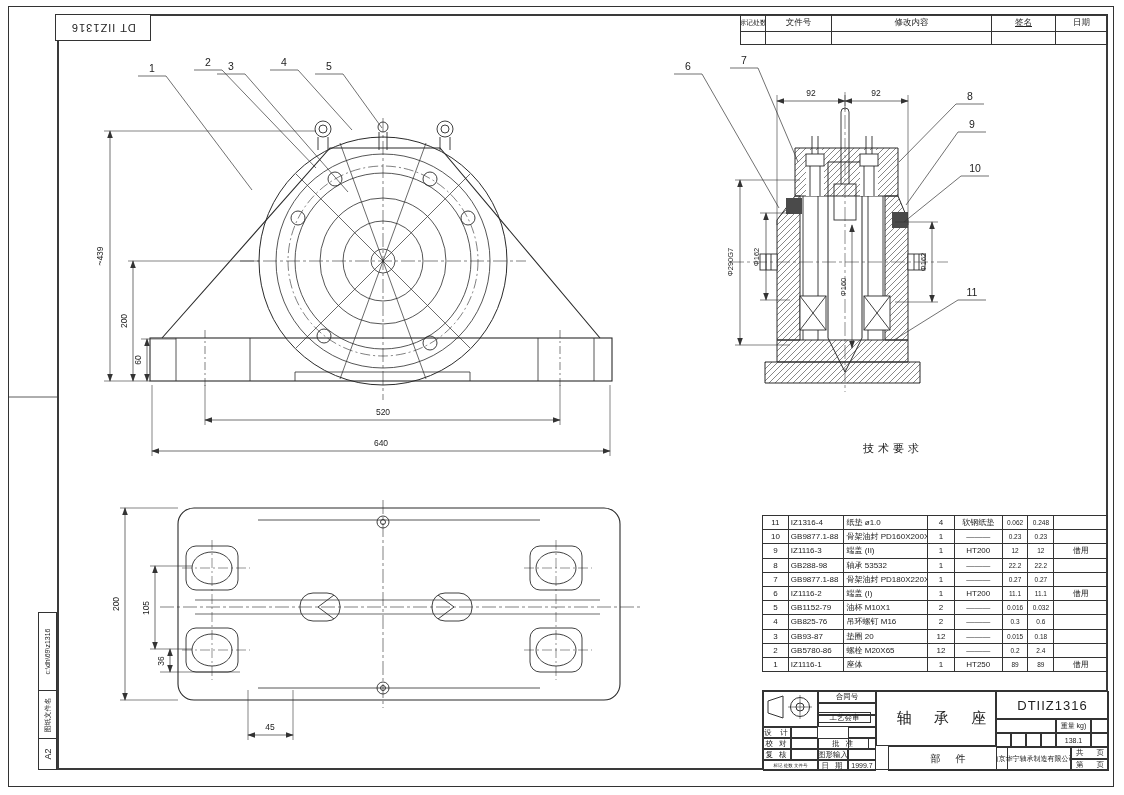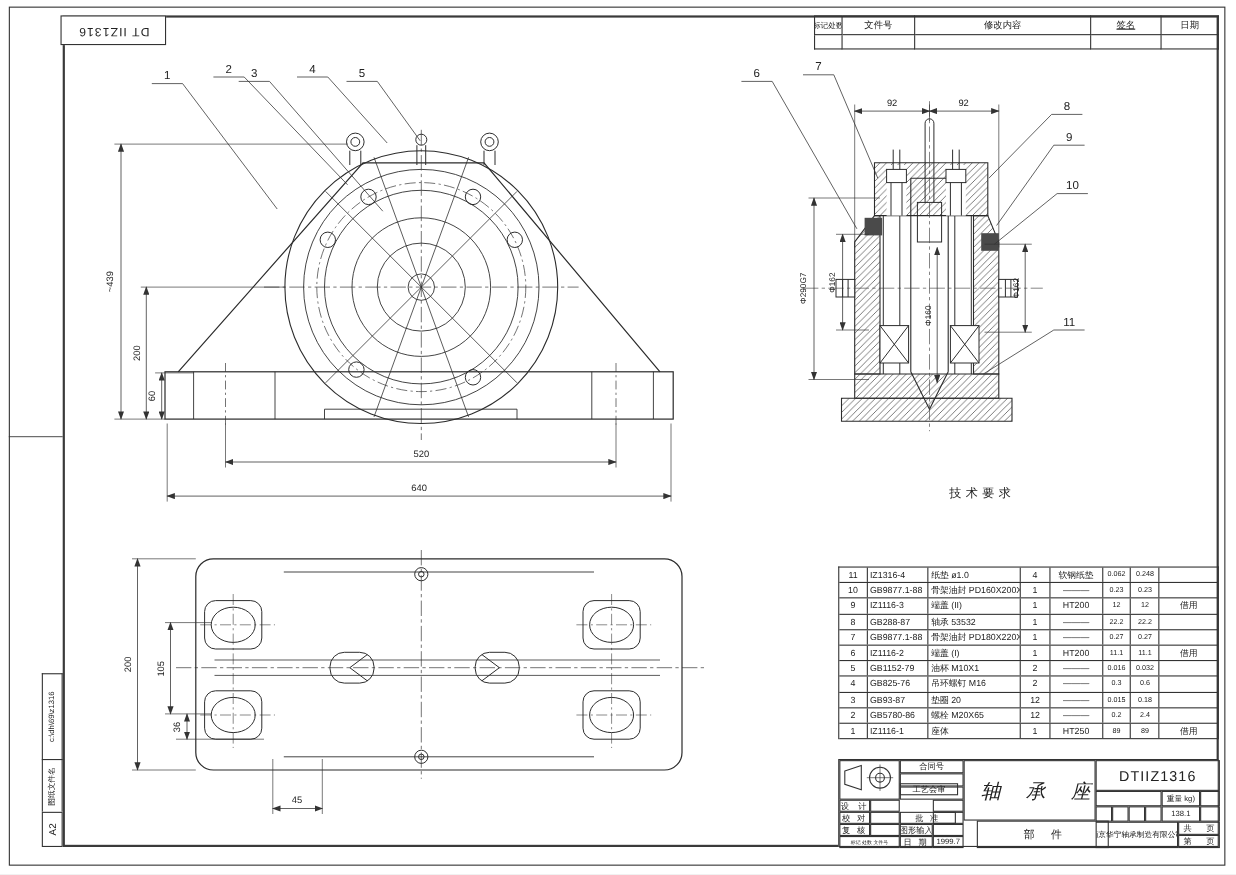--- a/index.html
+++ b/index.html
@@ -51,21 +51,21 @@
   .wg-top div:first-child{border-right:1px solid #333;}
   .wg-bot{width:100%;height:10px;font-size:6px;display:flex;align-items:center;justify-content:center;}
   
   .title-block{position:absolute;left:762px;top:690px;width:346px;height:80px;
                border:1.3px solid #333;box-sizing:border-box;background:#fff;}
   .tb-cell{position:absolute;box-sizing:border-box;border:0.8px solid #333;
            display:flex;align-items:center;justify-content:center;overflow:hidden;
            white-space:nowrap;background:transparent;}
   .tb-lab{font-size:7.5px;letter-spacing:2px;}
   .tb-tiny{font-size:4.5px;letter-spacing:0;}
-  .tb-name{font-size:18px;letter-spacing:9px;padding-left:20px;font-style:italic;}
+  .tb-name{font-size:15px;letter-spacing:9px;padding-left:20px;}
   .tb-part{font-size:10px;letter-spacing:6px;padding-left:6px;margin-left:12px;}
   .tb-no{font-size:13px;letter-spacing:1px;}
   .tb-w{font-size:7px;}
   .tb-co{font-size:7px;}
   .tb-pg{font-size:7.5px;justify-content:space-between;padding:0 4px;}
   svg{position:absolute;left:0;top:0;}
   svg text{font-family:"Liberation Sans",sans-serif;fill:#222;}
   .dt{font-size:8.5px;}
   .dts{font-size:7.5px;}
   .ct{font-size:10.5px;}
@@ -362,21 +362,21 @@
         <div class="bc c3">端盖 (II)</div>
         <div class="bc c4">1</div>
         <div class="bc c5">HT200</div>
         <div class="bc c6">12</div>
         <div class="bc c7">12</div>
         <div class="bc c8">借用</div>
       </div>
 
       <div class="bom-row">
         <div class="bc c1">8</div>
-        <div class="bc c2">GB288-87</div>
+        <div class="bc c2">GB288-98</div>
         <div class="bc c3">轴承 53532</div>
         <div class="bc c4">1</div>
         <div class="bc c5">———</div>
         <div class="bc c6">22.2</div>
         <div class="bc c7">22.2</div>
         <div class="bc c8"></div>
       </div>
 
       <div class="bom-row">
         <div class="bc c1">7</div>

